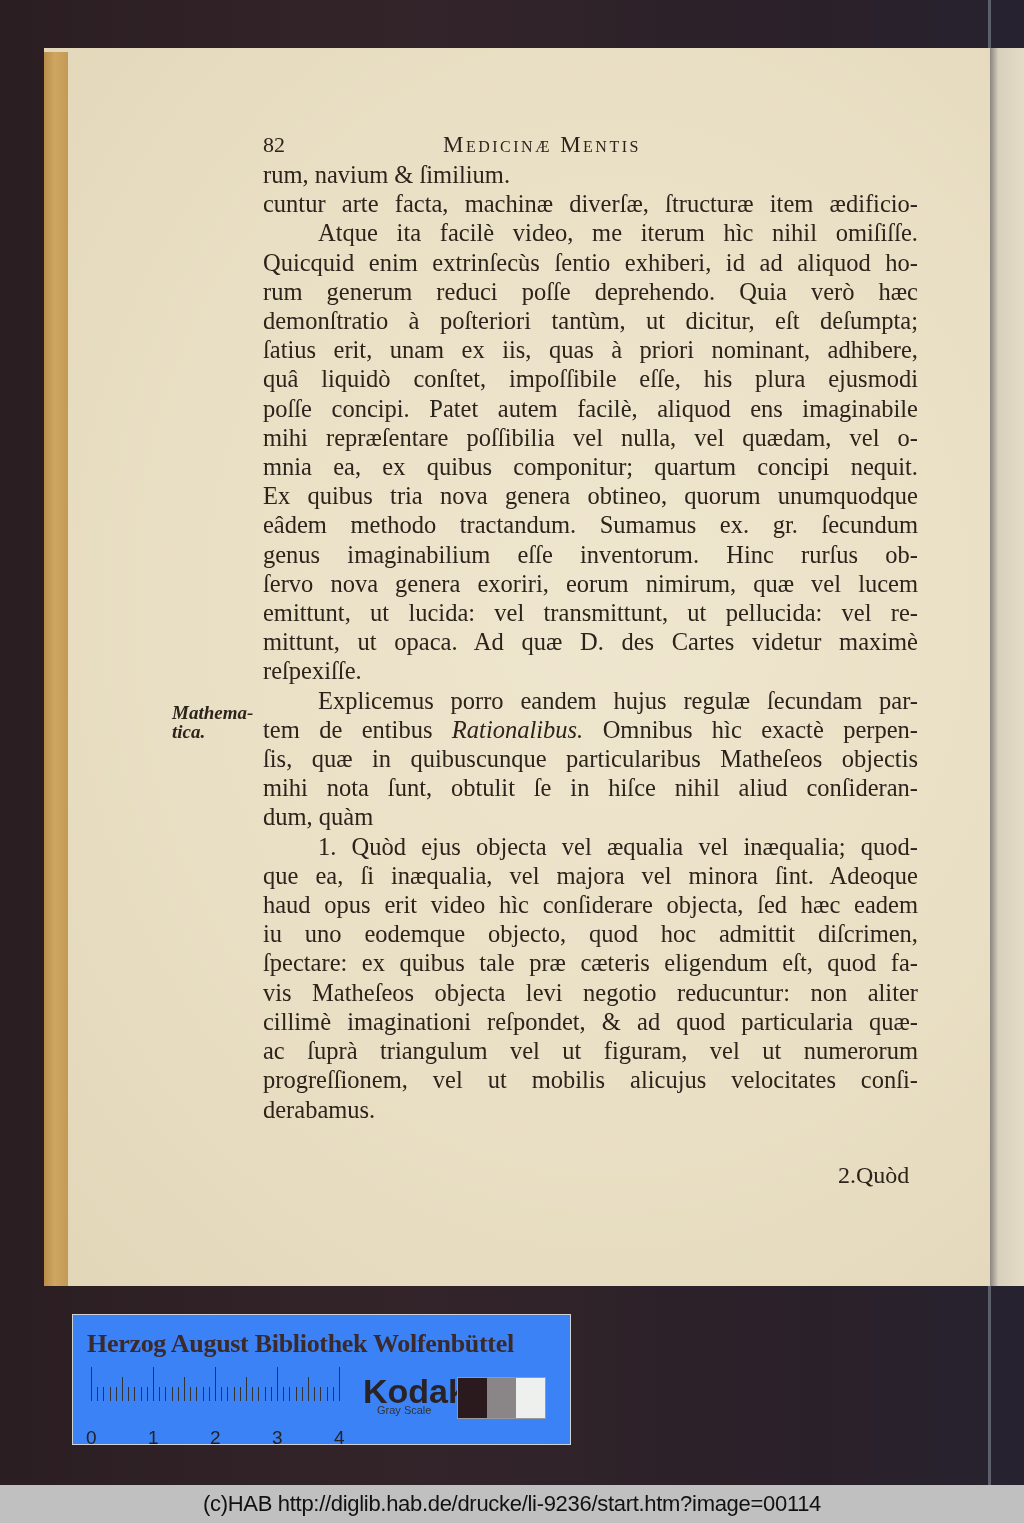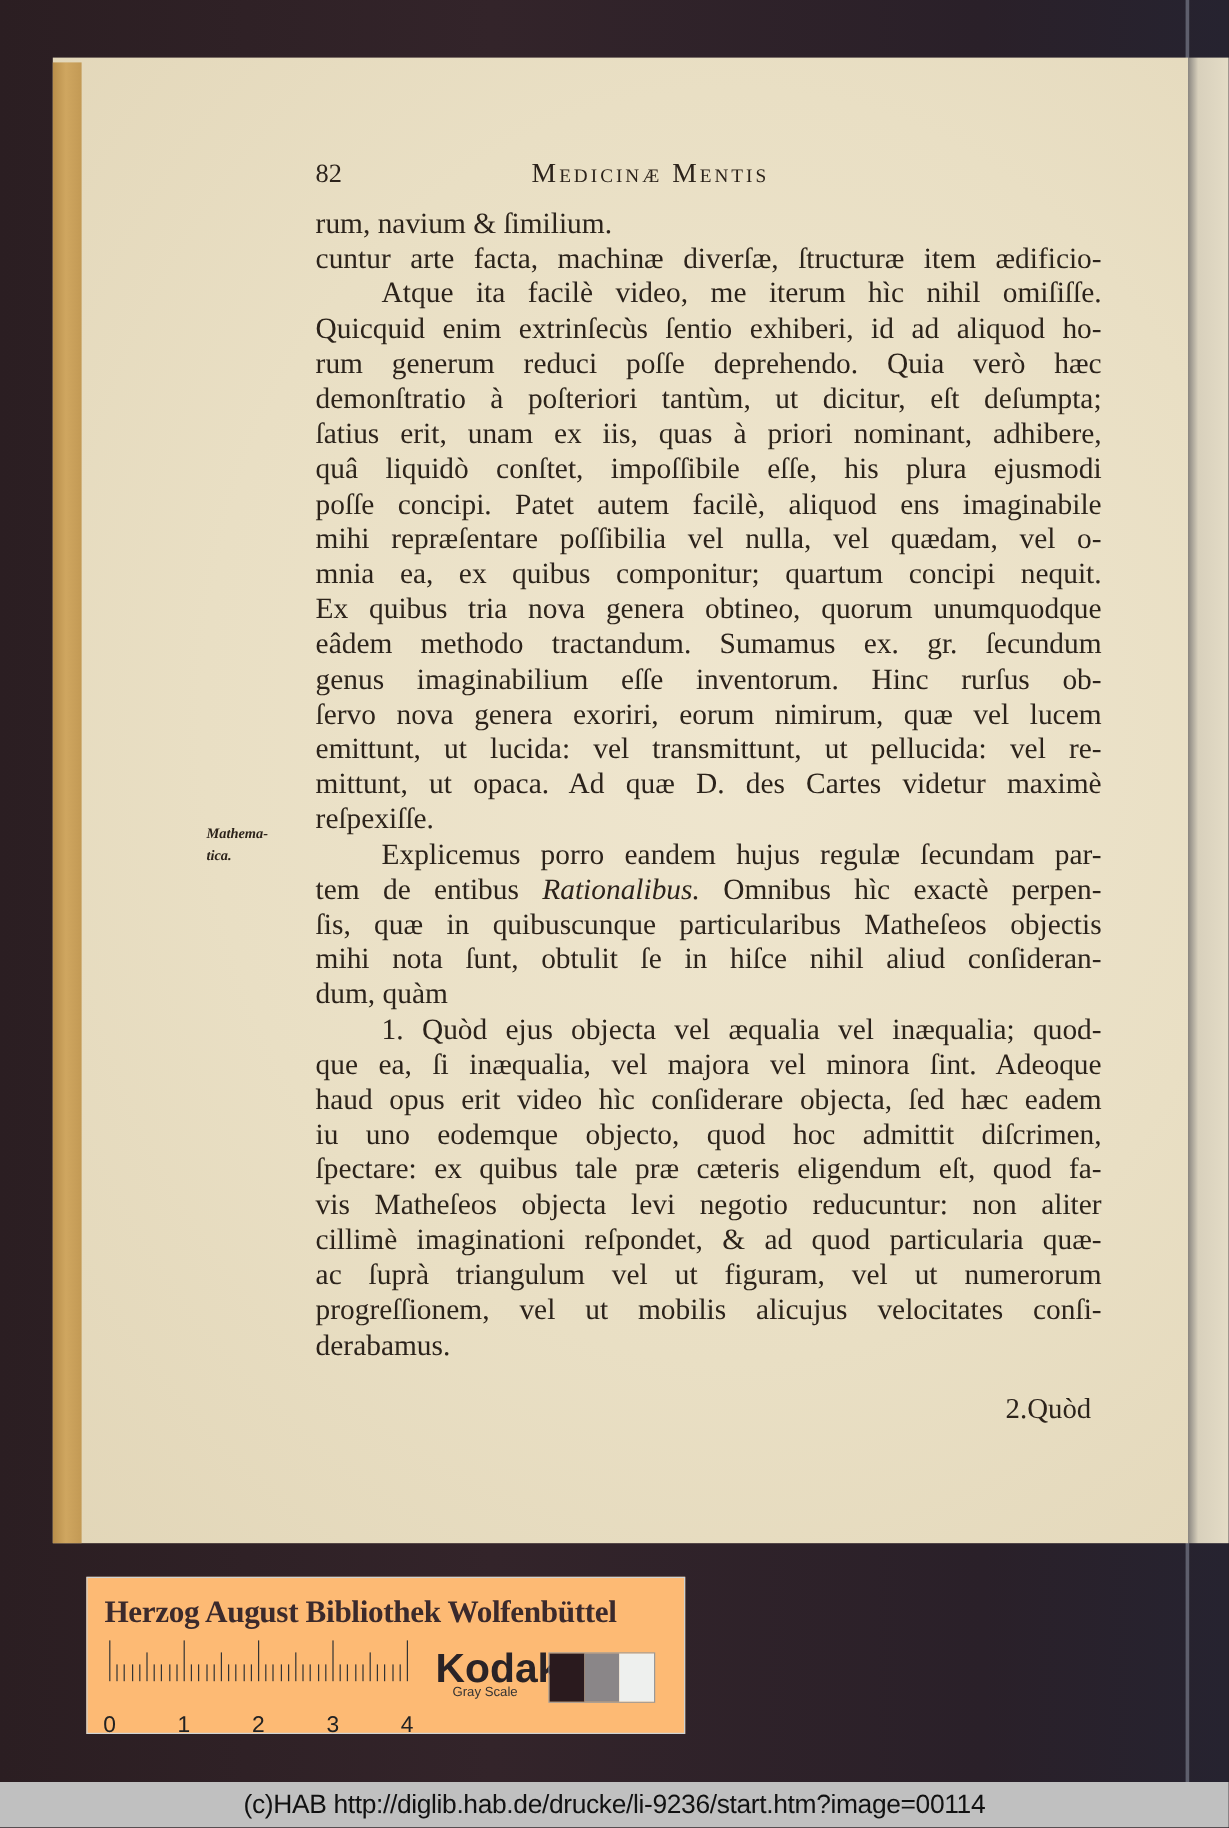--- a/index.html
+++ b/index.html
@@ -25,39 +25,39 @@
     background: radial-gradient(ellipse at 60% 45%, #efe6cf 0%, #e9dfc4 55%, #e2d6b8 100%);
   }
   .page-fore-edge {
     position:absolute; left:44px; top:52px; width:24px; height:1234px;
     background: linear-gradient(90deg,#b88e4a 0%, #cfa660 45%, #c39a55 100%);
   }
   .text-block {
     position:absolute; left:263px; top:130px; width:655px;
     color:#2c231b; font-size:24.5px; line-height:29.2px;
   }
-  .running-head { position:relative; height:30px; margin-bottom:12px; }
+  .running-head { position:relative; height:30px; margin-bottom:0; }
   .page-num { position:absolute; left:0; top:0; font-size:22px; }
   .head-title {
     position:absolute; left:180px; top:0; font-size:23px; letter-spacing:2.5px;
     font-variant: small-caps;
   }
   .line { display:block; white-space:nowrap; text-align:justify; text-align-last:justify; }
   .line.last { text-align-last:left; }
   .indent { padding-left:55px; }
   .marginal-note {
-    position:absolute; left:172px; top:685px; font-size:12px; line-height:19px;
+    position:absolute; left:172px; top:703px; font-size:19px; line-height:19px;
     font-style:italic; font-weight:bold; color:#2c231b;
   }
   .catchword { position:absolute; left:838px; top:1162px; font-size:24px; color:#2c231b; }
   em { font-style:italic; }
 
   .ruler-card {
     position:absolute; left:72px; top:1314px; width:497px; height:129px;
-    background:#fdba74; border:1px solid #cfd3d3;
+    background:#3b82f6; border:1px solid #cfd3d3;
   }
   .ruler-title {
     position:absolute; left:14px; top:14px; font-family:"Liberation Serif", serif;
     font-weight:bold; font-size:26px; color:#3b2a2c; white-space:nowrap; letter-spacing:-0.3px;
   }
   .ruler-scale { position:absolute; left:18px; top:64px; width:252px; height:40px; }
   .tick { position:absolute; bottom:18px; width:1px; background:#333; }
   .ruler-label { position:absolute; top:48px; font-family:"Liberation Sans", sans-serif; font-size:19px; color:#222; }
   .kodak { position:absolute; left:290px; top:57px; font-family:"Liberation Sans", sans-serif; font-weight:bold; font-size:34px; color:#2a2326;text-align:center; }
   .kodak-sub { position:absolute; left:304px; top:89px; font-family:"Liberation Sans", sans-serif; font-size:11px; color:#333; }

